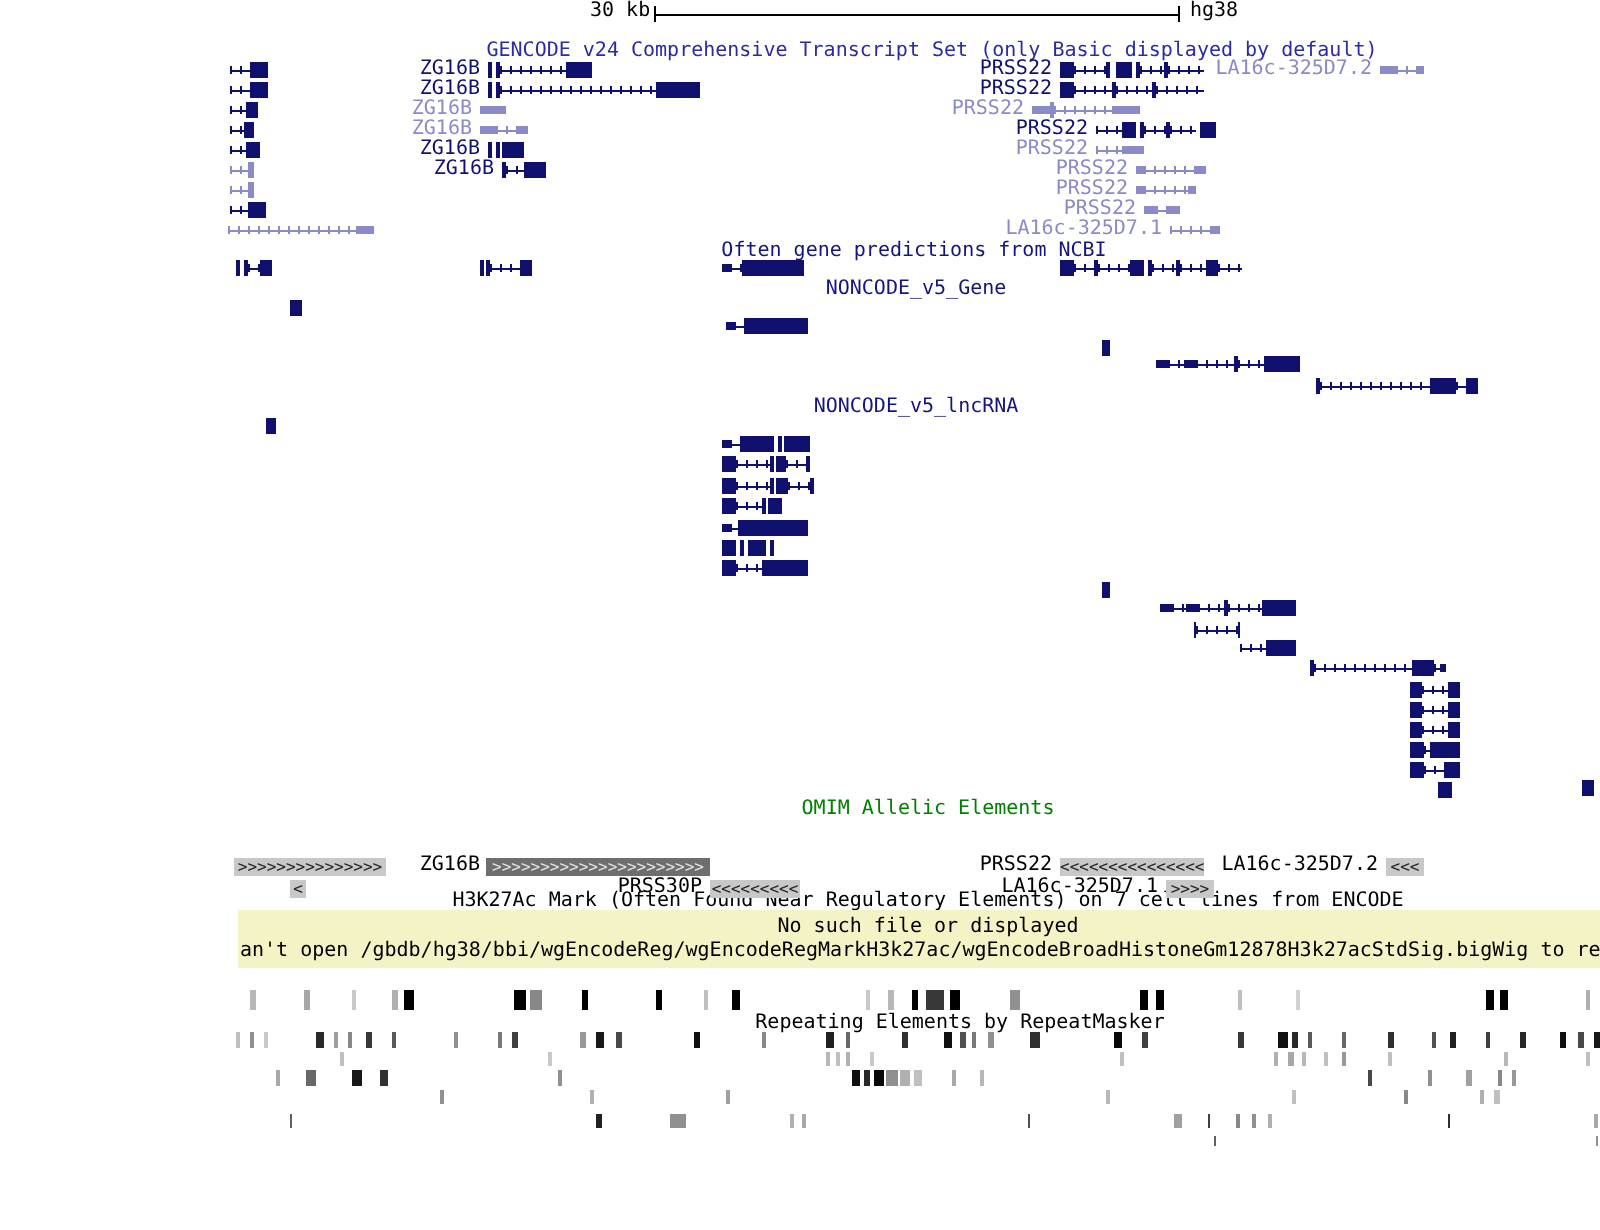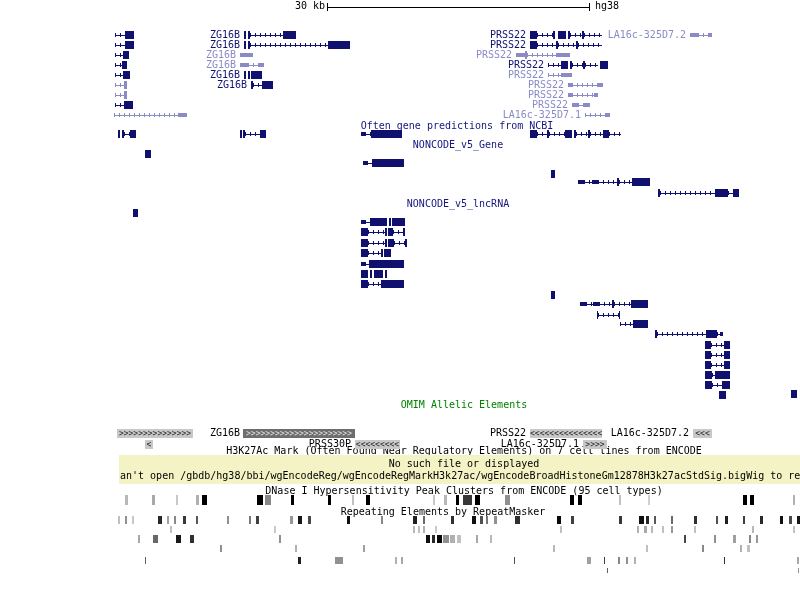--- a/index.html
+++ b/index.html
@@ -19,27 +19,27 @@
   #error-box .txt{color:#000}
 </style>
 </head>
 <body>
 
 <div id="stage">
   <div class="txt" style="left:295px;top:1px;color:#000">30 kb</div>
   <div id="scale-line"></div>
   <div class="txt" style="left:595px;top:1px;color:#000">hg38</div>
 
+  <div class="txt center" id="t-gencode" style="left: 466px; top: 21px; color: rgb(43, 43, 164);">GENCODE v24 Comprehensive Transcript Set (only Basic displayed by default)</div>
   <div class="txt center" id="t-refseq" style="left: 457px; top: 121px; color: rgb(21, 21, 128);">Often gene predictions from NCBI</div>
   <div class="txt center" id="t-noncode-gene" style="left: 458px; top: 140px; color: rgb(21, 21, 128);">NONCODE_v5_Gene</div>
   <div class="txt center" id="t-noncode-lncrna" style="left: 458px; top: 199px; color: rgb(21, 21, 128);">NONCODE_v5_lncRNA</div>
   <div class="txt center" id="t-omim" style="left: 464px; top: 400px; color: rgb(0, 128, 0);">OMIM Allelic Elements</div>
   <div class="txt center" id="t-h3k27ac" style="left:464px;top:446px;color:#000">H3K27Ac Mark (Often Found Near Regulatory Elements) on 7 cell lines from ENCODE</div>
-  <div class="txt center" id="t-dnase" style="left:464px;top:486px;color:#000">DNase I Hypersensitivity Peak Clusters from ENCODE (95 cell types)</div>
-  <div class="txt center" id="t-repeats" style="left:443px;top:507px;color:#000">Repeating Elements by RepeatMasker</div>
+  <div class="txt center" id="t-repeats" style="left:480px;top:507px;color:#000">Repeating Elements by RepeatMasker</div>
 
   <div id="error-box" style="background: rgb(243, 243, 197);">
     <div class="txt center" style="left:345px;top:4px">No such file or displayed</div>
     <div class="txt" style="left:1px;top:16px">an't open /gbdb/hg38/bbi/wgEncodeReg/wgEncodeRegMarkH3k27ac/wgEncodeBroadHistoneGm12878H3k27acStdSig.bigWig to rea</div>
   </div>
 <div class="gene" style="left: 115px; top: 31px;">
       <div style="left: 0px; width: 10px; top: 2px; height: 4px; background-image: linear-gradient(rgb(16, 16, 110), rgb(16, 16, 110)), repeating-linear-gradient(90deg, rgb(16, 16, 110) 0px, rgb(16, 16, 110) 1px, transparent 1px, transparent 5px); background-size: 100% 1px, 100% 100%; background-position: 0px 50%, 0px 0px; background-repeat: no-repeat, repeat;"></div>
       <div style="left: 10px; width: 9px; top: 0px; height: 8px; background: rgb(16, 16, 110);"></div>
     </div>
     <div class="gene" style="left: 115px; top: 41px;">

